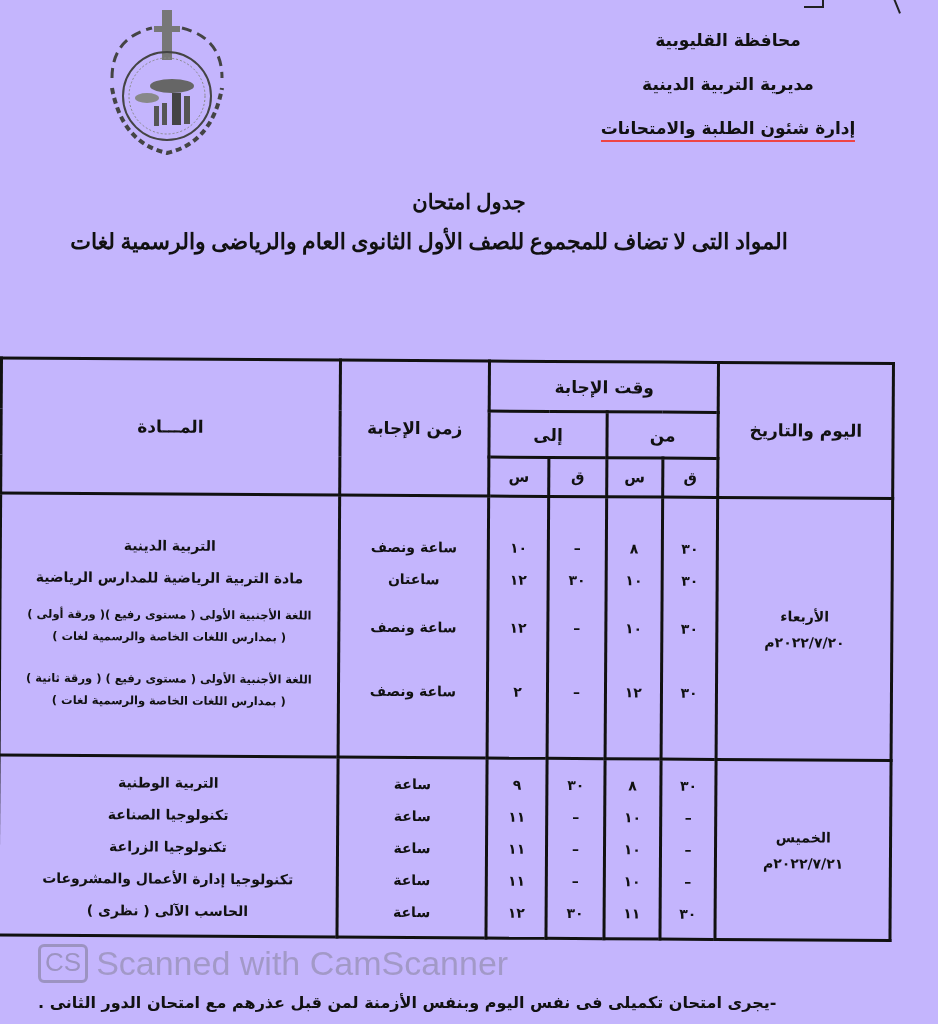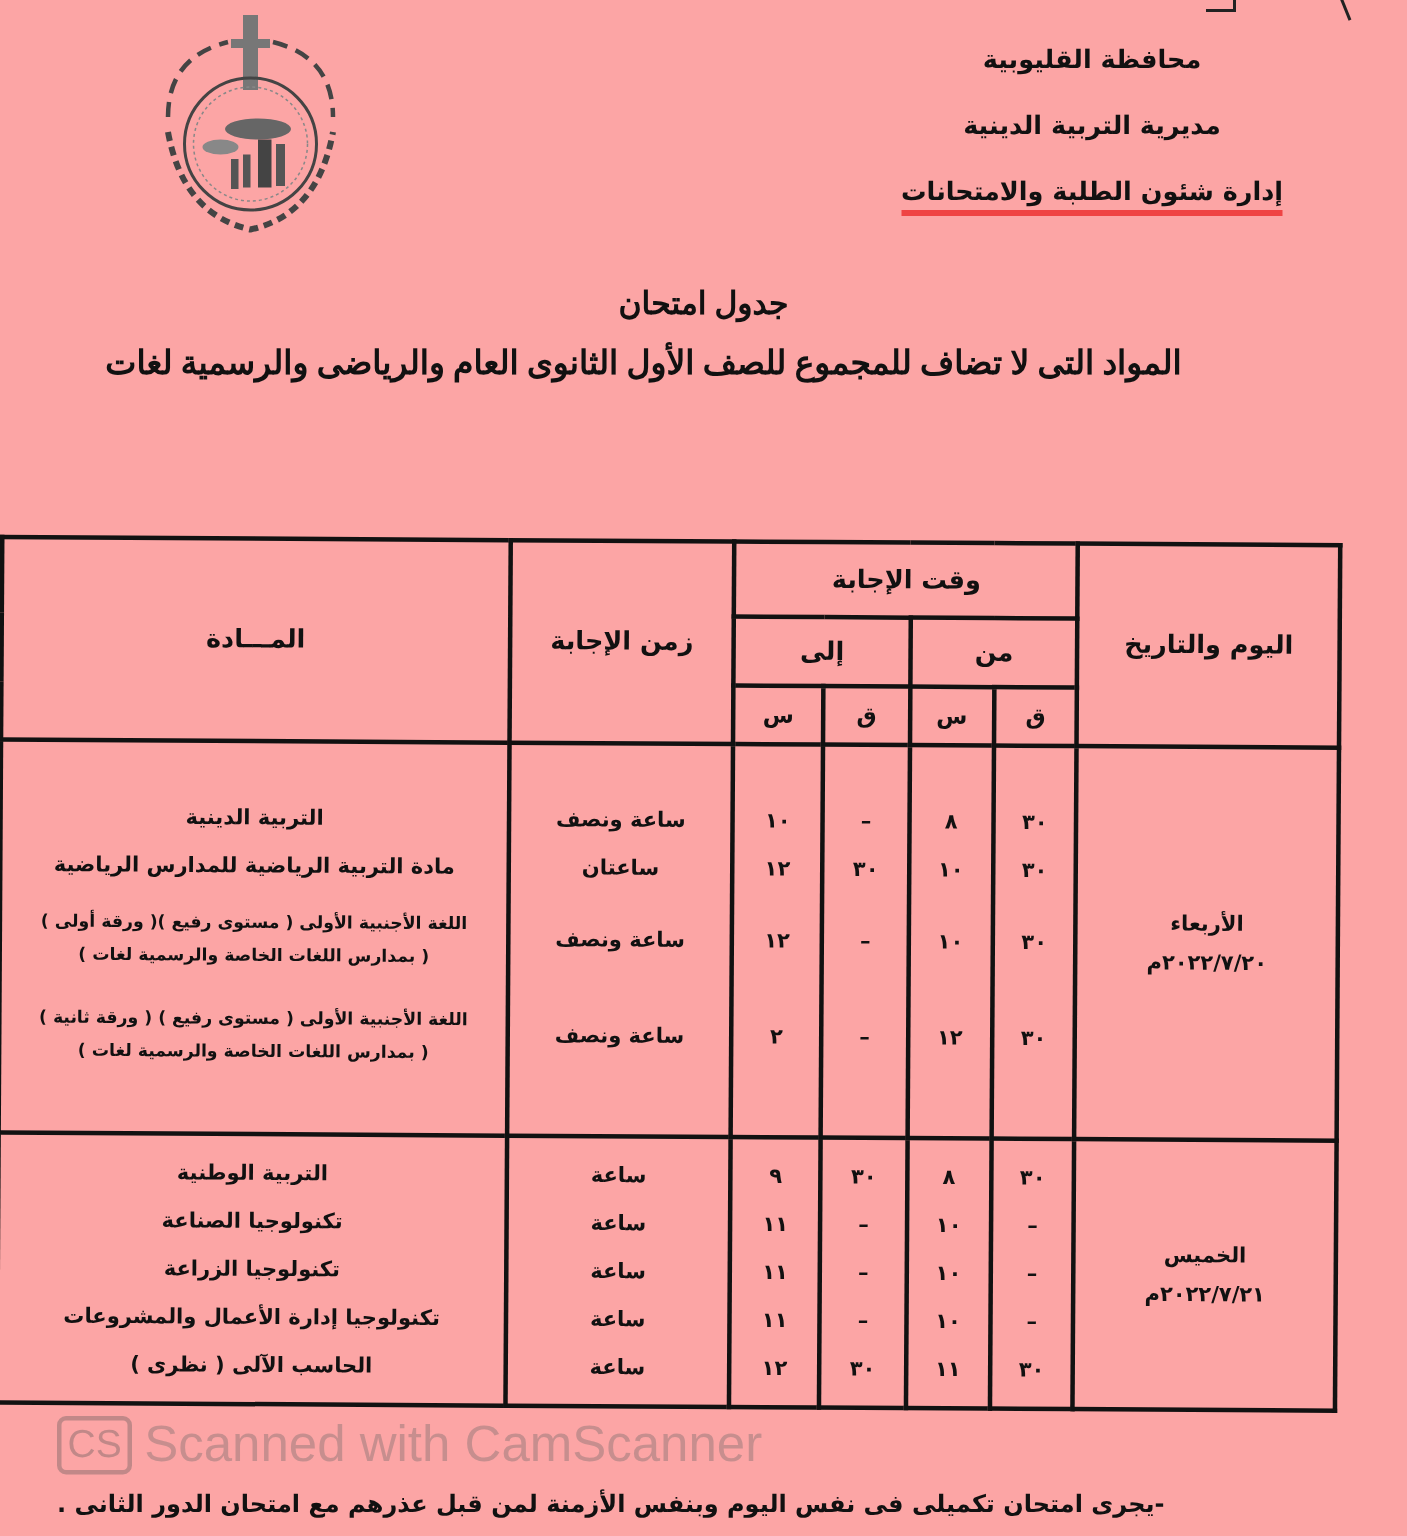--- a/index.html
+++ b/index.html
@@ -1,23 +1,23 @@
 <!DOCTYPE html>
 <html><head>
 <meta charset="utf-8">
 <style>
   html,body{margin:0;padding:0;background:#fff;}
   body{width:938px;height:1024px;position:relative;overflow:hidden;font-family:"DejaVu Sans",sans-serif;color:#111;}
-  .page{position:absolute;inset:0;background:#fca5a5;}
+  .page{position:absolute;inset:0;background:#c4b5fd;}
   .corner-mark{position:absolute;top:0;right:60px;width:80px;height:14px;}
   .corner-mark .a{position:absolute;left:6px;top:0;width:18px;height:6px;border-right:2px solid #222;border-bottom:2px solid #222;}
   .corner-mark .b{position:absolute;right:-20px;top:-2px;width:2px;height:16px;background:#222;transform:rotate(-22deg);}
   .header-right{position:absolute;right:80px;top:30px;width:260px;text-align:center;direction:rtl;}
   .header-right .line{font-weight:bold;font-size:17px;margin-bottom:24px;}
-  .header-right .line.u{border-bottom:4px solid #ef4444;display:inline-block;padding-bottom:2px;margin-bottom:0;}
+  .header-right .line.u{border-bottom:2px solid #ef4444;display:inline-block;padding-bottom:2px;margin-bottom:0;}
   .logo{position:absolute;left:92px;top:8px;width:150px;height:150px;}
   .title-block{position:absolute;left:0;right:0;top:190px;text-align:center;direction:rtl;font-family:Liberation Serif, serif;}
   .t1{font-size:21px;font-weight:bold;margin-bottom:14px;}
   .t2{font-size:22px;font-weight:bold;margin-bottom:14px;padding-right:80px;}
   .t3{font-size:20px;font-weight:bold;}
   .sched{position:absolute;left:0;top:362px;width:895px;border-collapse:collapse;direction:rtl;transform:rotate(0.35deg);transform-origin:top right;}
   .sched td,.sched th{border:3px solid #111;text-align:center;vertical-align:middle;padding:0;font-weight:bold;}
   .sched th{font-size:17px;}
   .sched .sub{font-size:15px;height:36px;}
   .sched td{font-size:14px;}

